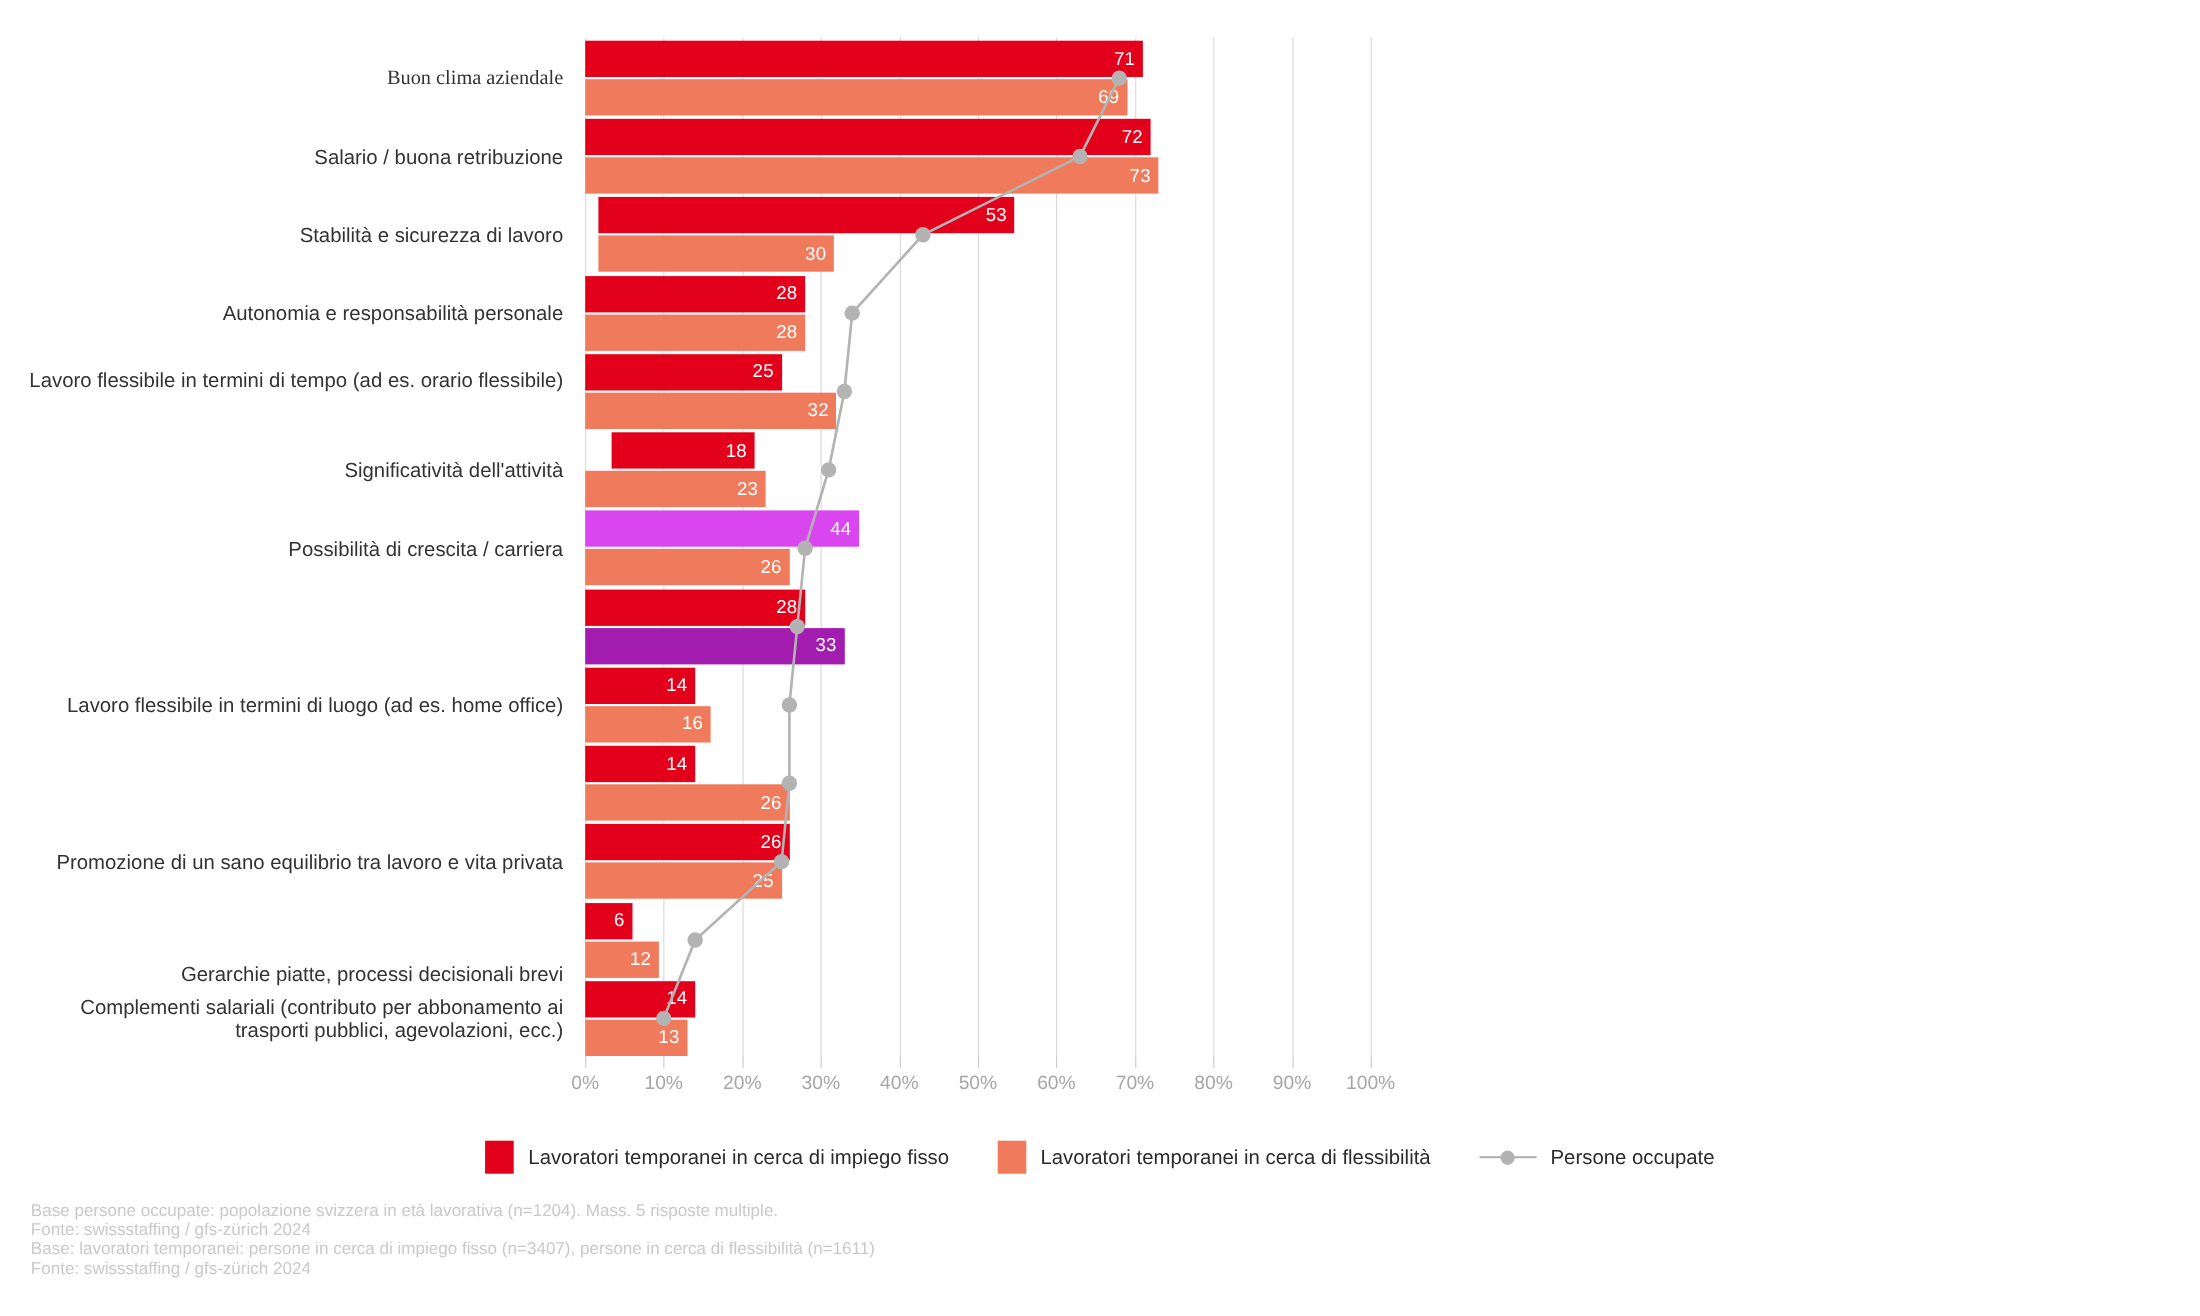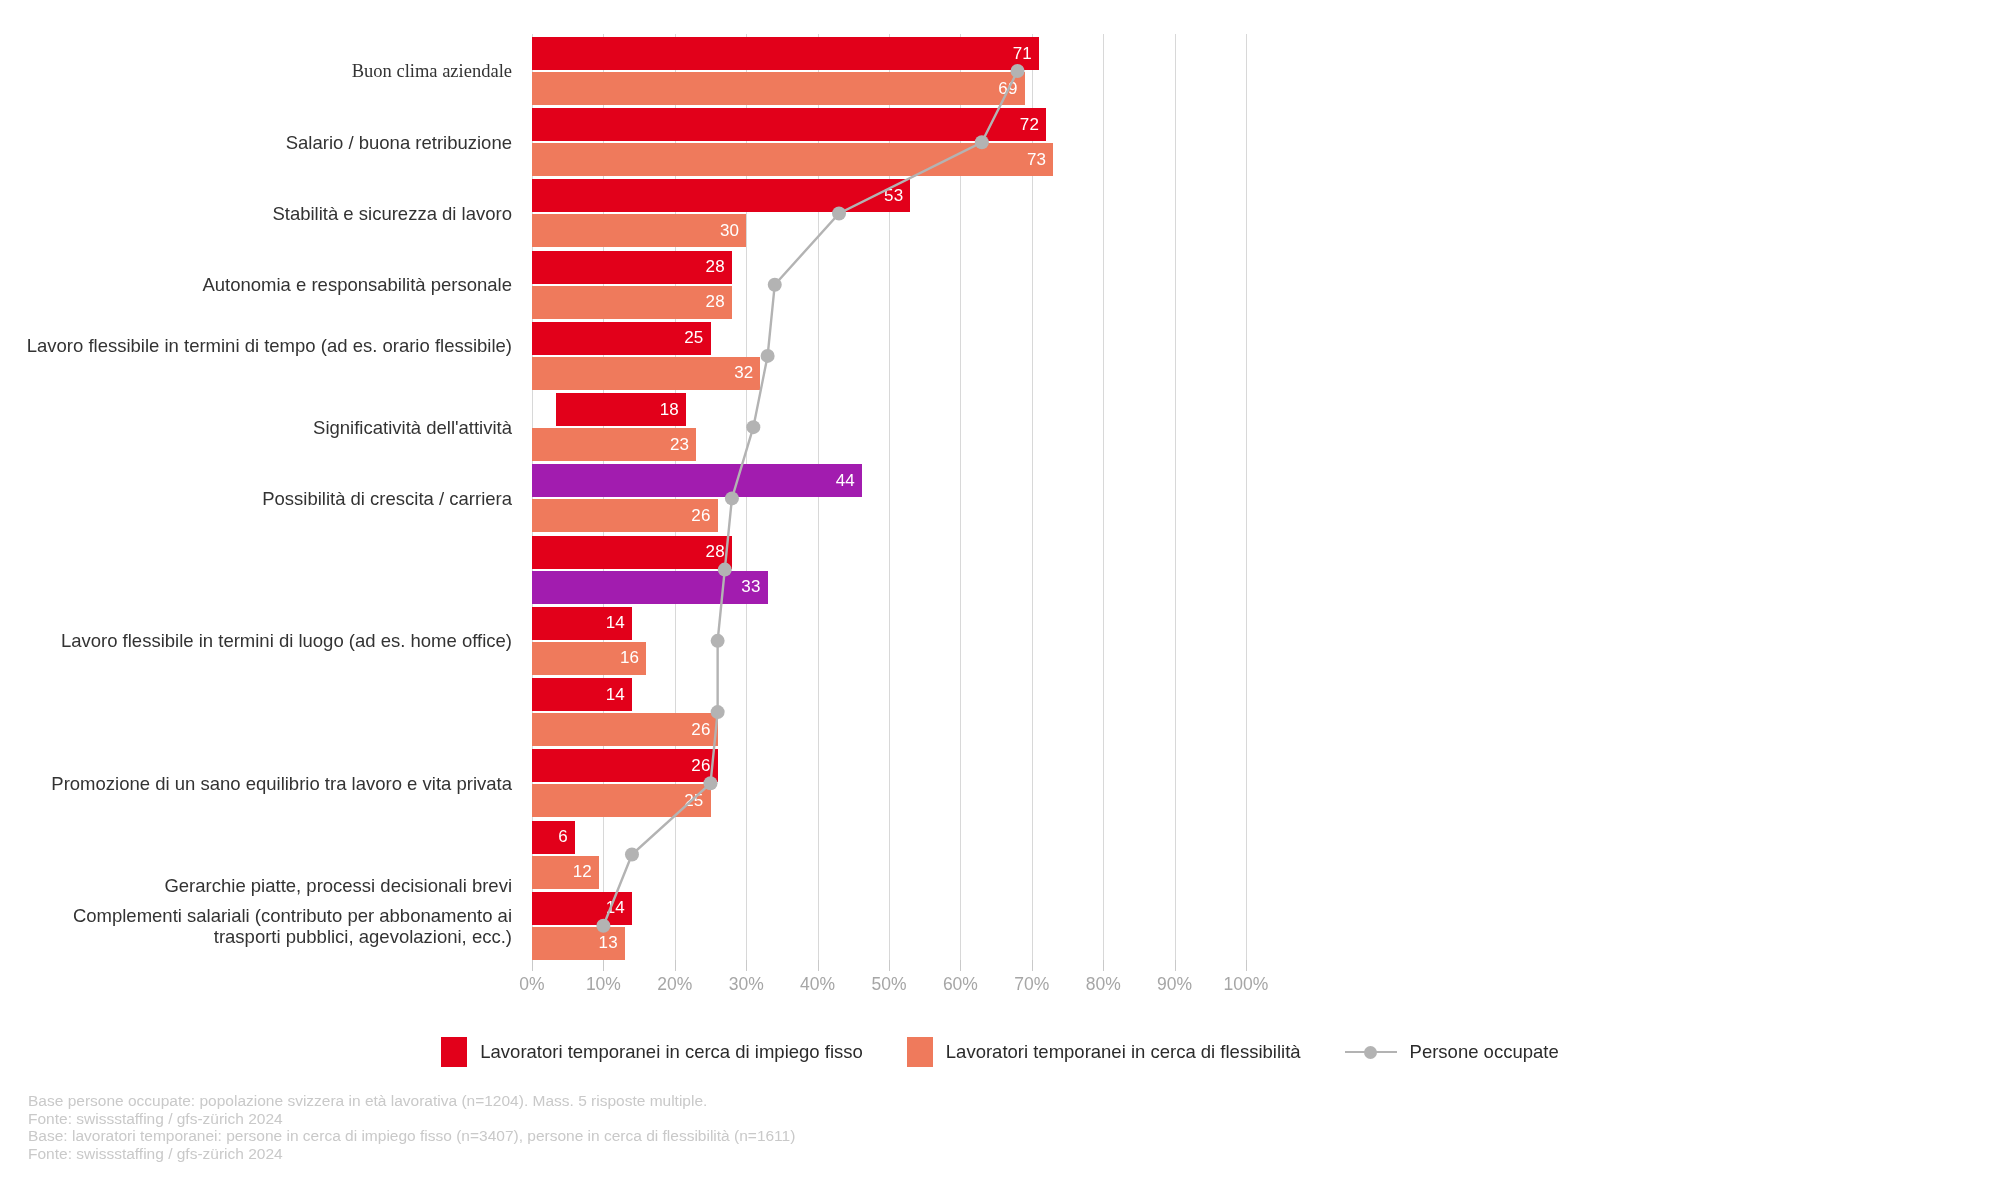--- a/index.html
+++ b/index.html
@@ -102,21 +102,21 @@
             </div>
           </div>
           <div class="row" style="top: 74.2308px; height: 68px;">
             <div class="bar fisso" style="width: 514.08px; background: rgb(226, 0, 26);">
               <span class="bar-value">72</span>
             </div>
             <div class="bar flex" style="width: 521.22px; background: rgb(239, 122, 92);">
               <span class="bar-value">73</span>
             </div>
           </div>
-          <div class="row" style="top: 145.462px; height: 68px;">
+          <div class="row" style="top: 145.462px; height: 68px; padding-left: 12px;">
             <div class="bar fisso" style="width: 378.42px; background: rgb(226, 0, 26);">
               <span class="bar-value">53</span>
             </div>
             <div class="bar flex" style="width: 214.2px; background: rgb(239, 122, 92);">
               <span class="bar-value">30</span>
             </div>
           </div>
           <div class="row" style="top: 216.692px; height: 68px;">
             <div class="bar fisso" style="width: 199.92px; background: rgb(226, 0, 26);">
               <span class="bar-value">28</span>
@@ -135,21 +135,21 @@
           </div>
           <div class="row" style="top: 359.154px; height: 68px;">
             <div class="bar fisso" style="width: 130px; background: rgb(226, 0, 26); margin-left: 24px;">
               <span class="bar-value">18</span>
             </div>
             <div class="bar flex" style="width: 164.22px; background: rgb(239, 122, 92);">
               <span class="bar-value">23</span>
             </div>
           </div>
           <div class="row" style="top: 430.385px; height: 68px;">
-            <div class="bar fisso" style="width: 330px; background: #a21caf;">
+            <div class="bar fisso" style="width: 249px; background: #d946ef;">
               <span class="bar-value">44</span>
             </div>
             <div class="bar flex" style="width: 185.64px; background: rgb(239, 122, 92);">
               <span class="bar-value">26</span>
             </div>
           </div>
           <div class="row" style="top: 501.615px; height: 68px;">
             <div class="bar fisso" style="width: 199.92px; background: rgb(226, 0, 26);">
               <span class="bar-value">28</span>
             </div>

